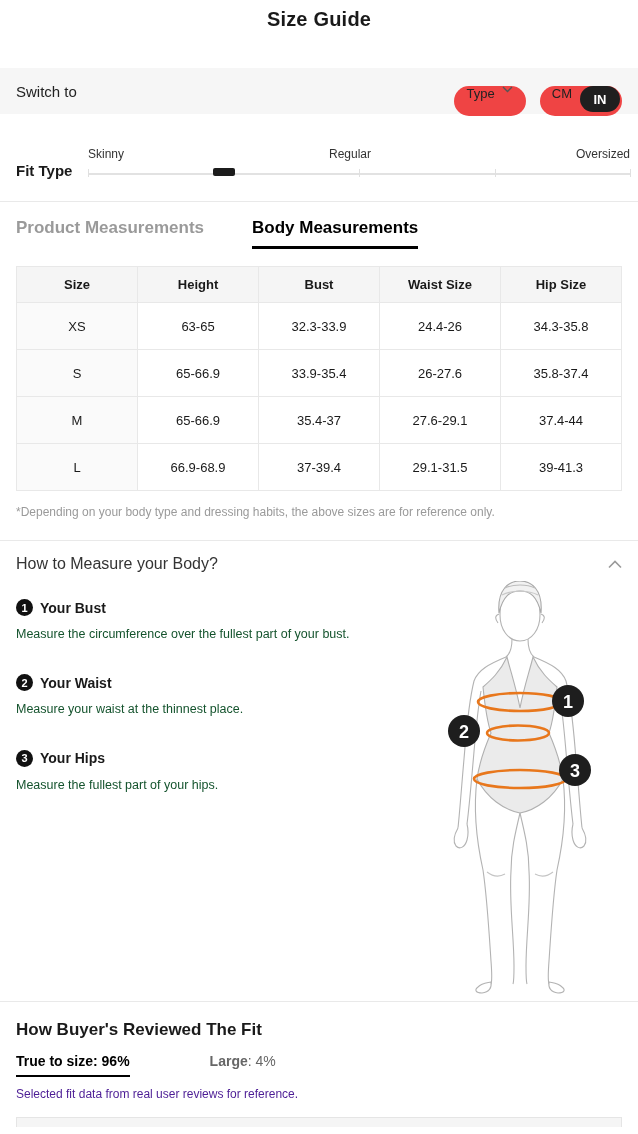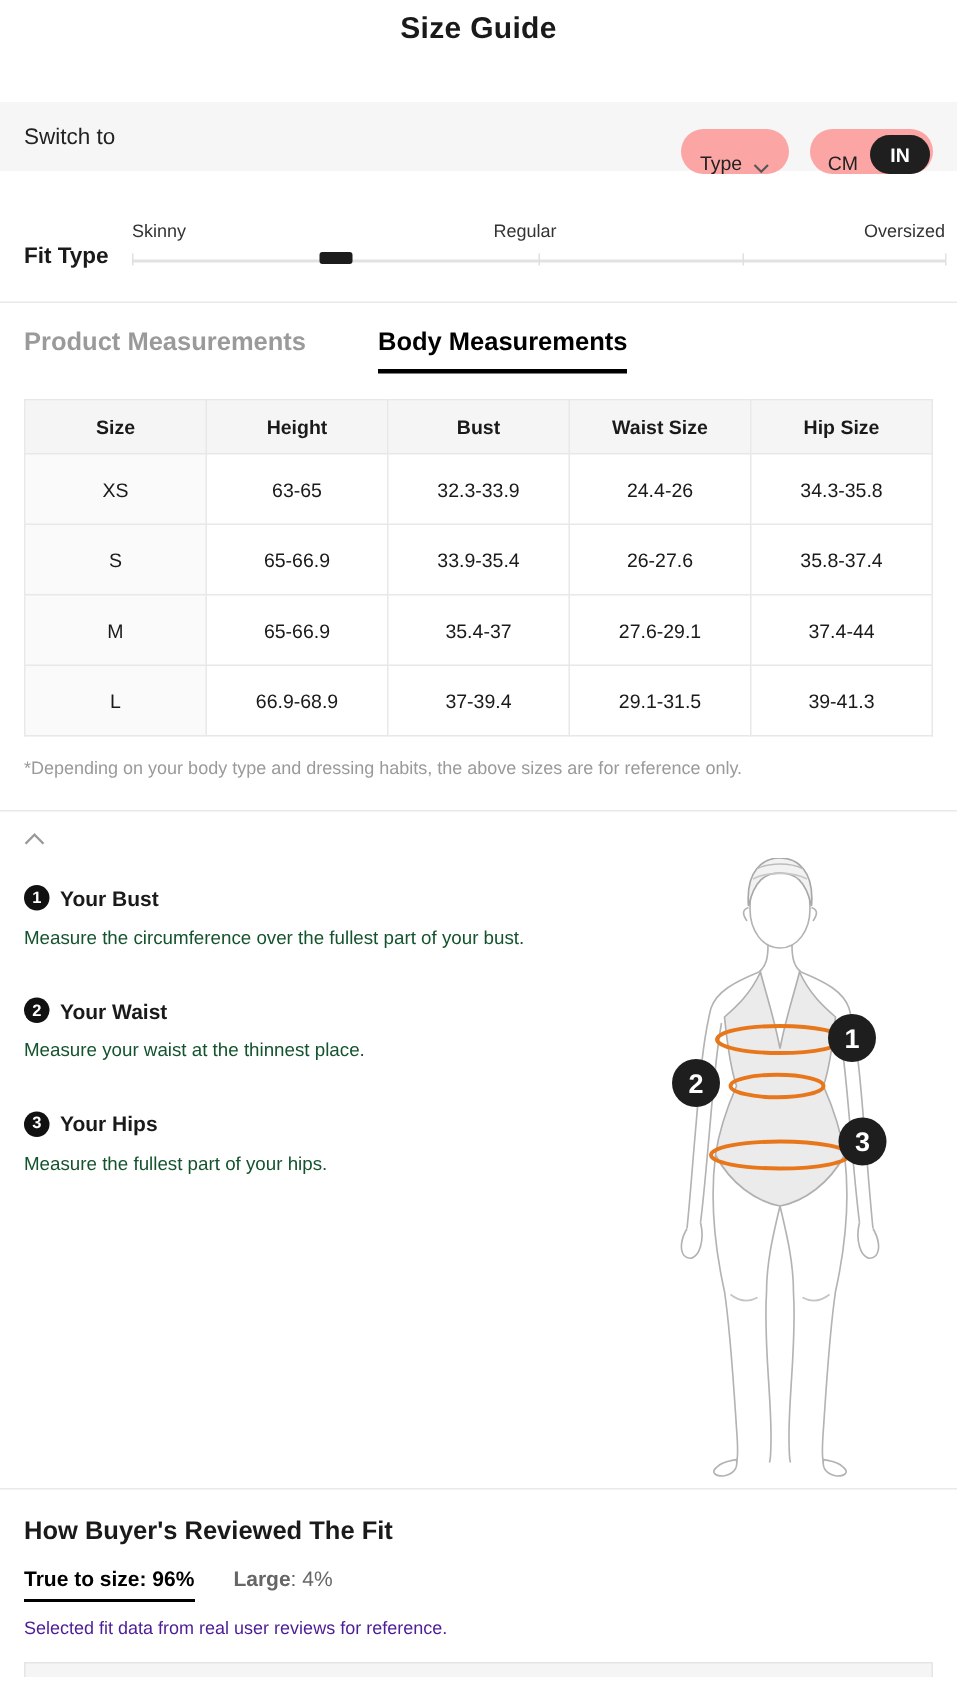--- a/index.html
+++ b/index.html
@@ -7,21 +7,21 @@
   body {
     width: 638px; height: 1134px; overflow: hidden;
     font-family: "Liberation Sans", sans-serif;
     color: #1a1a1a; position: relative;
   }
   .page-title { text-align:center; font-size:20px; font-weight:bold; margin-top:8px; letter-spacing:.2px; }
 
   
   .switch-bar { margin-top:37px; height:46px; background:#f6f6f6; display:flex; align-items:center; padding:0 16px; }
   .switch-bar .label { font-size:15px; color:#222; flex:1; }
-  .pill { background:#fca5a5; border-radius:16px; height:30px; display:flex; align-items:flex-end;margin-top:20px; }
+  .pill { background:#ef4444; border-radius:16px; height:30px; display:flex; align-items:flex-start;margin-top:20px; }
   .type-pill { padding:0 13px; margin-right:14px; cursor:pointer; }
   .type-pill span { font-size:13px; color:#222; }
   .type-pill svg { margin-left:7px; }
   .unit-pill { padding:0 2px 0 12px; }
   .unit-cm { font-size:13px; color:#222; margin-right:8px; cursor:pointer; }
   .unit-in { background:#1f1f1f; color:#fff; font-size:13px; font-weight:bold; border-radius:14px; height:26px; min-width:40px; display:flex; align-items:center; justify-content:center; cursor:pointer; }
 
   
   .fit-row { margin-top:30px; padding:0 8px 0 16px; display:flex; }
   .fit-label { font-size:15px; font-weight:bold; width:72px; padding-top:18px; }
@@ -59,21 +59,21 @@
   .m-item p { font-size:12.5px; color:#14532d; line-height:1.55; margin-bottom:30px; }
   .figure-wrap { position:absolute; top:0; left:429px; width:182px; height:415px; }
 
   
   .div3 { margin-top:0; }
   .reviews { padding:18px 16px 0; }
   .reviews h3 { font-size:17px; font-weight:bold; }
   .stats { display:flex; margin-top:13px; align-items:flex-start; }
   .stat { font-size:14px; padding-bottom:6px; cursor:pointer; }
   .stat.active { font-weight:bold; color:#000; border-bottom:2px solid #000; }
-  .stat.inactive { color:#666; margin-left:26px; }
+  .stat.inactive { color:#666; margin-left:80px; }
   .stat.inactive .stat-label { font-weight:bold; }
   .review-note { margin-top:10px; font-size:12px; color:#4c1d95; }
 
   
   .bottom-table { margin:16px 16px 0; border:1px solid #e5e5e5; border-bottom:none; display:grid; grid-template-columns:repeat(5,1fr); height:10px; background:#f5f5f5; }
 </style>
 </head>
 <body>
 
 <h1 class="page-title">Size Guide</h1>
@@ -156,20 +156,21 @@
         <td>39-41.3</td>
       </tr>
     </tbody>
 </table>
 
 <p class="footnote">*Depending on your body type and dressing habits, the above sizes are for reference only.</p>
 
 <div class="divider div2"></div>
 
 <div class="measure-head">
+  <span class="mtitle">How to Measure your Body?</span>
   <svg width="14" height="9" viewBox="0 0 14 9">
       <polyline points="1,7.5 7,1.5 13,7.5" fill="none" stroke="#9a9a9a" stroke-width="1.6"></polyline>
     </svg>
 </div>
 
 <div class="measure-body">
   <div class="m-item first">
     <h4>
         <span class="badge">1</span>
         <span>Your Bust</span>

